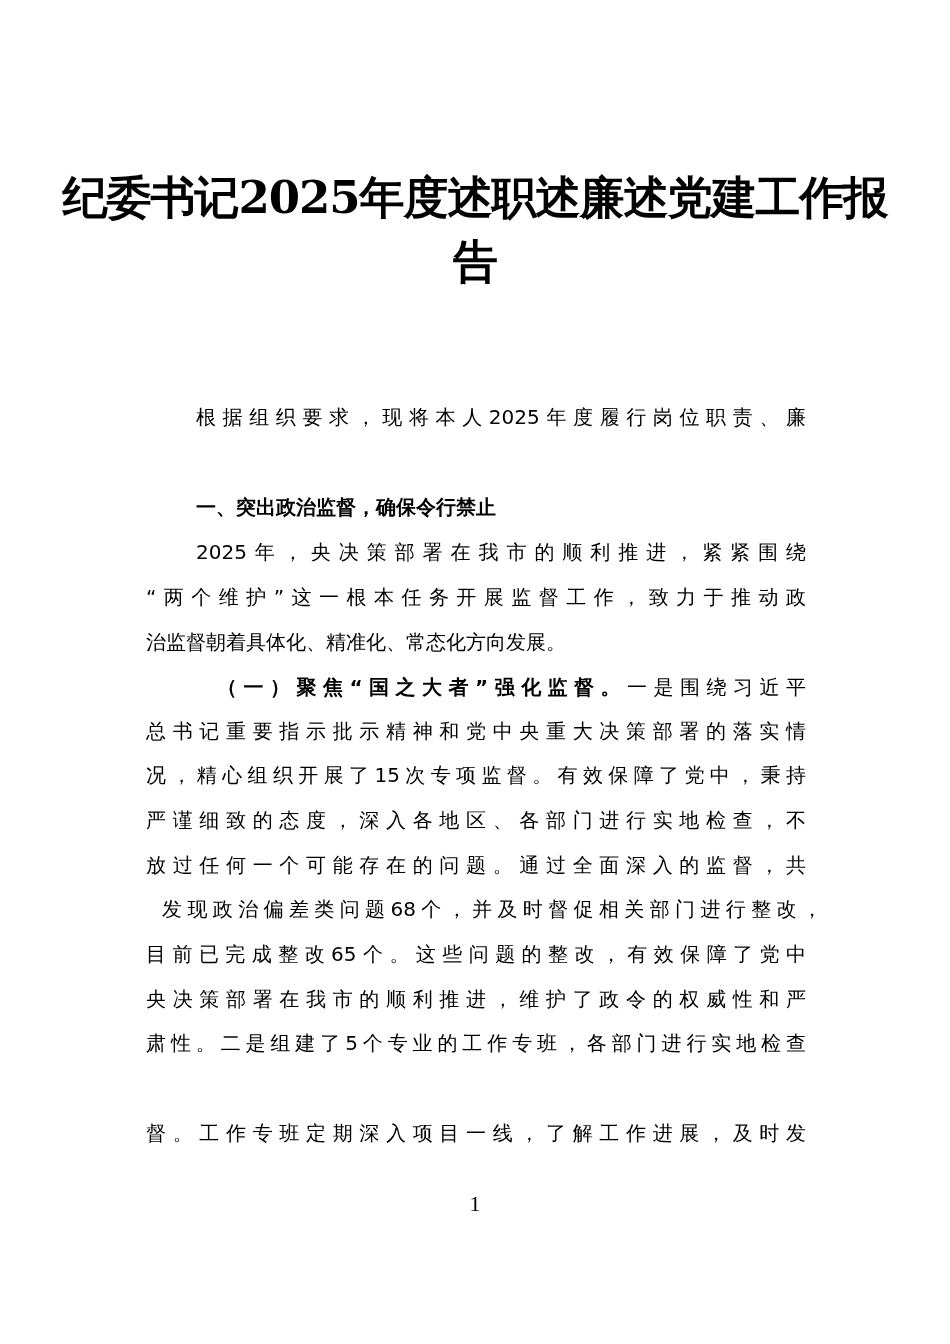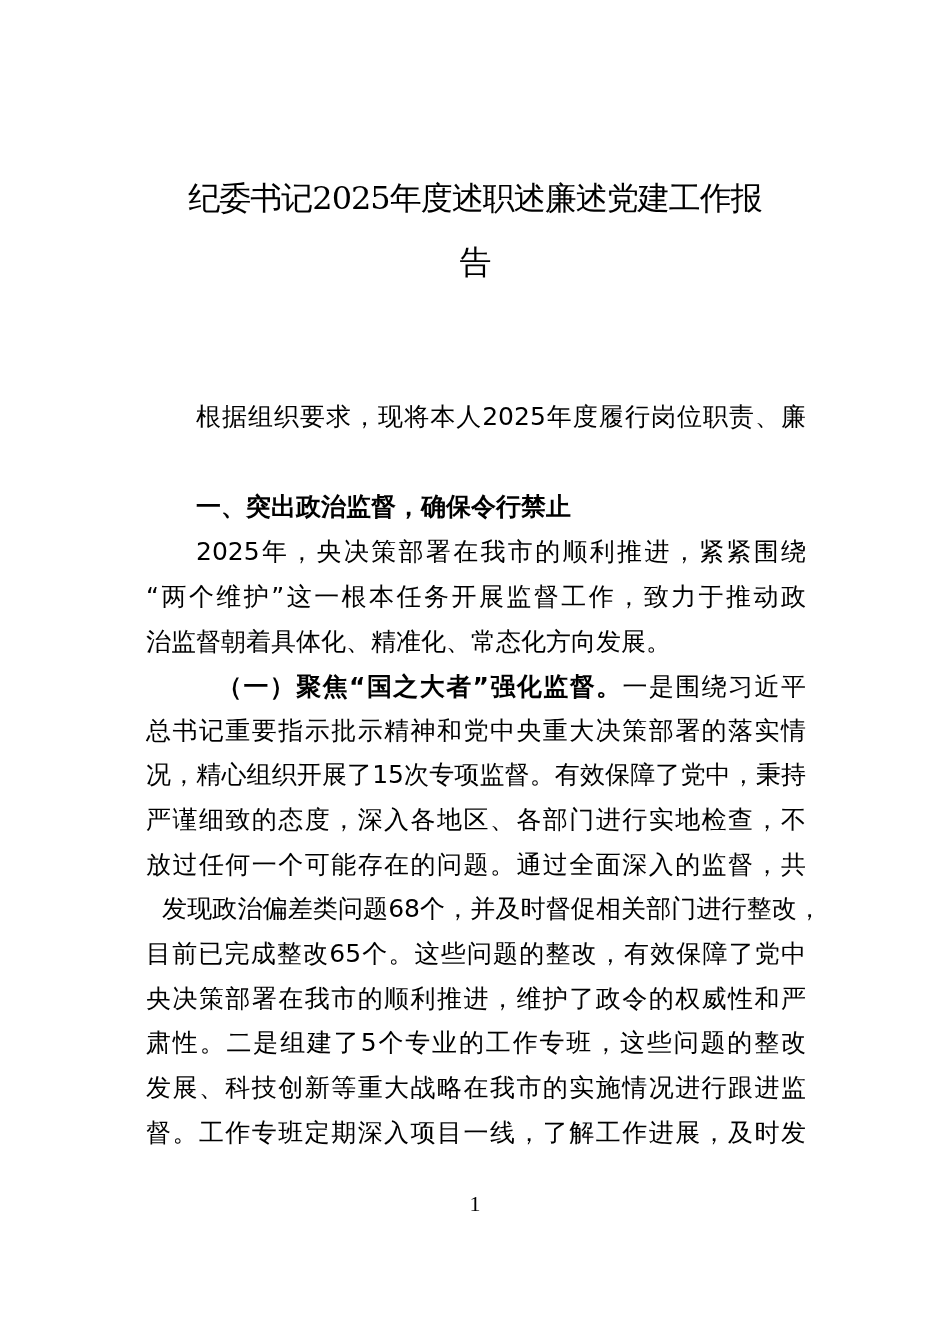--- a/index.html
+++ b/index.html
@@ -21,31 +21,31 @@
     width: 950px;
     height: 1344px;
     background: #ffffff;
   }
   .title-line {
     position: absolute;
     left: 0;
     width: 950px;
     text-align: center;
     font-family: "DejaVu Serif", "Liberation Serif", serif;
-    font-weight: normal;
-    font-size: 32px;
+    font-weight: bold;
+    font-size: 45px;
     letter-spacing: -1px;
     line-height: 40px;
     white-space: nowrap;
   }
   .line {
     position: absolute;
     left: 146px;
     width: 660px;
-    font-size: 25px;
+    font-size: 20px;
     line-height: 30px;
     white-space: nowrap;
     text-align: justify;
     text-align-last: justify;
     font-family: "DejaVu Sans", "Liberation Sans", sans-serif;
     font-weight: normal;
     letter-spacing: 0;
   }
   .line.indent {
     left: 196px;
@@ -92,18 +92,17 @@
 
   <div class="line subhead-start" style="top:672px;"><span class="bold">（一）聚焦“国之大者”强化监督。</span><span>一是围绕习近平</span></div>
 
   <div class="line" style="top:716px;">总书记重要指示批示精神和党中央重大决策部署的落实情</div>
   <div class="line" style="top:760px;">况，精心组织开展了15次专项监督。有效保障了党中，秉持</div>
   <div class="line" style="top:805px;">严谨细致的态度，深入各地区、各部门进行实地检查，不</div>
   <div class="line" style="top:850px;">放过任何一个可能存在的问题。通过全面深入的监督，共</div>
   <div class="line" style="top:894px;margin-left:16px;">发现政治偏差类问题68个，并及时督促相关部门进行整改，</div>
   <div class="line" style="top:939px;">目前已完成整改65个。这些问题的整改，有效保障了党中</div>
   <div class="line" style="top:984px;">央决策部署在我市的顺利推进，维护了政令的权威性和严</div>
-  <div class="line" style="top:1028px;">肃性。二是组建了5个专业的工作专班，这些问题的整改</div>
-  <div class="line" style="top:1073px;">发展、科技创新等重大战略在我市的实施情况进行跟进监</div>
+  <div class="line" style="top:1028px;">肃性。二是组建了5个专业的工作专班，各部门进行实地检查</div>
   <div class="line" style="top:1118px;">督。工作专班定期深入项目一线，了解工作进展，及时发</div>
 
   <div class="page-number">1</div>
 </div>
 
 </body></html>

